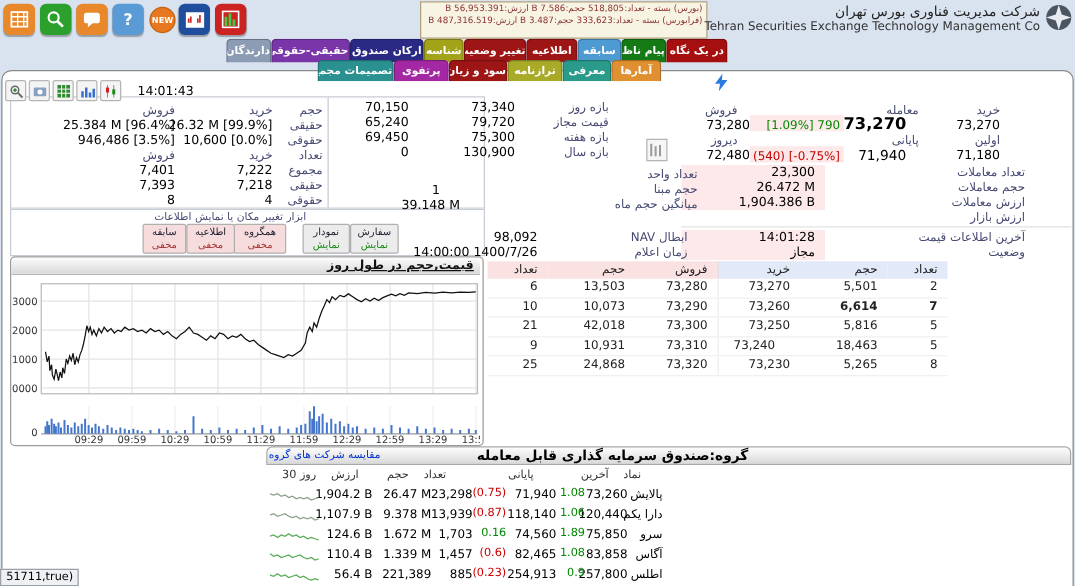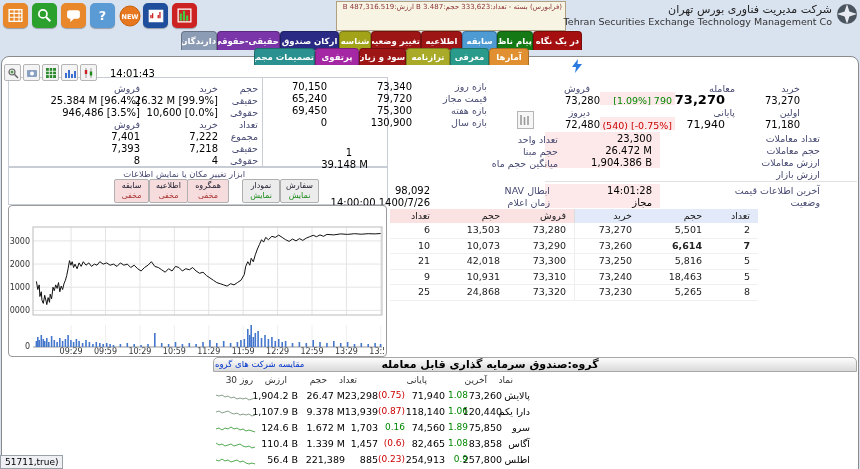--- a/index.html
+++ b/index.html
@@ -28,20 +28,21 @@
   .ghead{position:absolute;font-size:9px;color:#333;white-space:nowrap}
 </style>
 </head>
 <body>
 
 <div id="app">
 
   <div id="topbar" class="abs" style="left:0;top:0;width:860px;height:30px"></div>
 
   <div id="ticker" dir="rtl">
+    <div class="t2 nw">(بورس) بسته - تعداد:518,805 حجم:7.586 B ارزش:56,953.391 B</div>
     <div class="t2 nw">(فرابورس) بسته - تعداد:333,623 حجم:3.487 B ارزش:487,316.519 B</div>
   </div>
 
   <div class="abs" style="right:28px;top:3px;width:400px;text-align:right;direction:rtl">
     <div style="font-size:11px;color:#222">شرکت مدیریت فناوری بورس تهران</div>
     <div style="font-size:9.5px;color:#333;direction:ltr">Tehran Securities Exchange Technology Management Co</div>
   </div>
   <svg class="abs" style="right:2px;top:3px" width="22" height="22" viewBox="0 0 22 22">
     <circle cx="11" cy="11" r="10" fill="#4a5560"></circle>
     <polygon points="11,1 13.4,8.6 21,11 13.4,13.4 11,21 8.6,13.4 1,11 8.6,8.6" fill="#e8ecf2"></polygon>
@@ -157,20 +158,23 @@
         <div style="color:#223">اطلاعیه</div>
         <div class="st-hide">مخفی</div>
       </div>
       <div class="toolbtn hid" dir="rtl" style="left: 114px; width: 33px; height: 21px; top: 179px;">
         <div style="color:#223">سابقه</div>
         <div class="st-hide">مخفی</div>
       </div>
     </div>
 
   <div class="panelbox" style="left:8px;top:205px;width:377px;height:150px;border-color:#9a9a9a;border-radius:4px;overflow:hidden">
+    <div class="titlebar" style="left:0;top:0;width:375px;height:14px;font-size:10px;text-align:right;padding-right:5px;line-height:14px;direction:rtl;border:none;border-bottom:1px solid#b5b5b5;box-sizing:border-box">
+      <span style="text-decoration:underline">قیمت,حجم در طول روز</span>
+    </div>
     <svg id="chart-svg" width="375" height="134" style="position:absolute;left:0;top:15px">
         <line x1="62.08941485864559" y1="6" x2="62.08941485864559" y2="94" stroke="#e4e4e4"></line>
         <line x1="62.08941485864559" y1="104" x2="62.08941485864559" y2="126" stroke="#efefef"></line>
         <text x="62.08941485864559" y="133" text-anchor="middle" font-size="8" fill="#333" font-family="DejaVu Sans">09:29</text>
         <line x1="96.50756081525307" y1="6" x2="96.50756081525307" y2="94" stroke="#e4e4e4"></line>
         <line x1="96.50756081525307" y1="104" x2="96.50756081525307" y2="126" stroke="#efefef"></line>
         <text x="96.50756081525307" y="133" text-anchor="middle" font-size="8" fill="#333" font-family="DejaVu Sans">09:59</text>
         <line x1="130.92570677186058" y1="6" x2="130.92570677186058" y2="94" stroke="#e4e4e4"></line>
         <line x1="130.92570677186058" y1="104" x2="130.92570677186058" y2="126" stroke="#efefef"></line>
         <text x="130.92570677186058" y="133" text-anchor="middle" font-size="8" fill="#333" font-family="DejaVu Sans">10:29</text>
@@ -317,21 +321,21 @@
         <div class="obcell" style="width: 70px;">42,018</div>
         <div class="obcell" style="width: 66px;">73,300</div>
         <div class="obcell" style="width: 66px; border-left: 1px solid rgb(238, 238, 238);">73,250</div>
         <div class="obcell" style="width: 70px;">5,816</div>
         <div class="obcell" style="width: 48px;">5</div>
       </div>
       <div class="obrow">
         <div class="obcell" style="width: 48px;">9</div>
         <div class="obcell" style="width: 70px;">10,931</div>
         <div class="obcell" style="width: 66px;">73,310</div>
-        <div class="obcell" style="width: 66px; border-left: 1px solid rgb(238, 238, 238);">73,240</div>
+        <div class="obcell" style="width: 66px; border-left: 1px solid rgb(238, 238, 238); text-align: center;">73,240</div>
         <div class="obcell" style="width: 70px;">18,463</div>
         <div class="obcell" style="width: 48px;">5</div>
       </div>
       <div class="obrow">
         <div class="obcell" style="width: 48px;">25</div>
         <div class="obcell" style="width: 70px;">24,868</div>
         <div class="obcell" style="width: 66px;">73,320</div>
         <div class="obcell" style="width: 66px; border-left: 1px solid rgb(238, 238, 238);">73,230</div>
         <div class="obcell" style="width: 70px;">5,265</div>
         <div class="obcell" style="width: 48px;">8</div>

